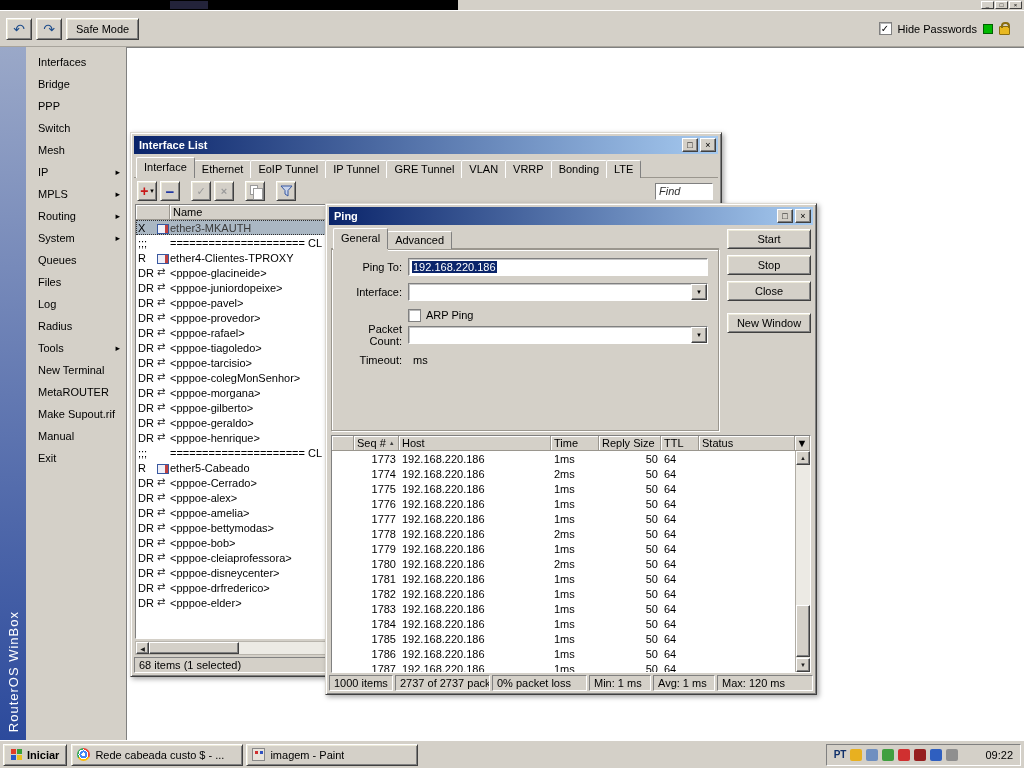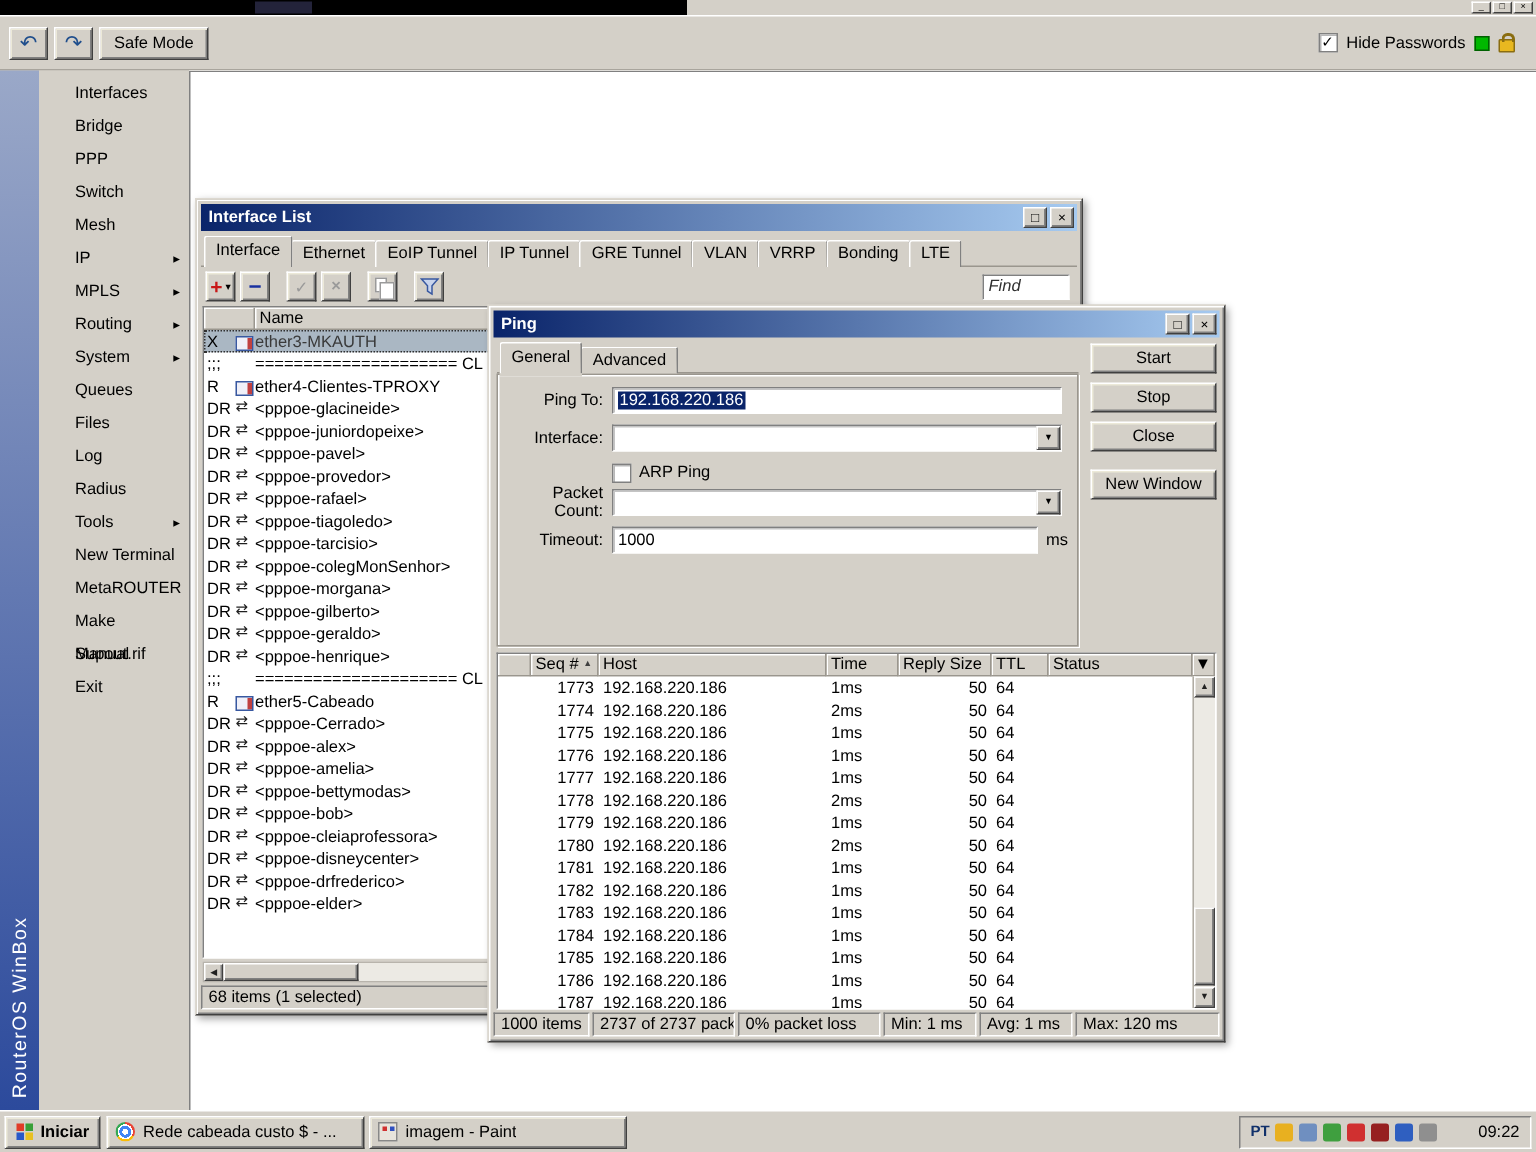--- a/index.html
+++ b/index.html
@@ -21,21 +21,21 @@
 .tb-right{margin-left:auto;display:flex;align-items:center;gap:6px;padding-right:4px}
 .checkbox{width:13px;height:13px;background:#fff;border:1px solid #808080;box-shadow:inset 1px 1px 0 #b8b8b8;display:inline-flex;align-items:center;justify-content:center;font-size:10px;font-weight:bold;color:#000;flex:none}
 .checkbox:not(.checked) span{visibility:hidden}
 .green-ind{width:10px;height:10px;background:var(--indicator-green,#00b800);border:1px solid #006000}
 .lock{position:relative;width:11px;height:9px;background:var(--lock-gold,#e8b820);border:1px solid #8a6d10;border-radius:1px;margin-top:4px;margin-right:4px}
 .lock::before{content:"";position:absolute;left:1px;top:-5px;width:5px;height:4px;border:2px solid #8a6d10;border-bottom:none;border-radius:4px 4px 0 0}
 #wb-body{display:flex;height:693px;position:relative}
 #wb-brand{width:26px;flex:none;background:linear-gradient(180deg,var(--brand-top,#9aa8c8),var(--brand-bottom,#2c4a9c));position:relative}
 #wb-brand span{position:absolute;bottom:8px;left:50%;transform:translateX(-50%) rotate(180deg);writing-mode:vertical-rl;color:#fff;font-size:13px;white-space:nowrap;letter-spacing:1px}
 #wb-sidebar{width:100px;flex:none;padding-top:4px;background:var(--chrome,#d4d0c8)}
-.sb-item{height:22px;line-height:22px;padding-left:24px;position:relative;font-size:11px}
+.sb-item{height:22px;line-height:22px;padding-left:12px;position:relative;font-size:11px}
 .sb-item .sb-arrow{position:absolute;right:6px;top:0;visibility:hidden;font-size:9px}
 .sb-item.arrow .sb-arrow{visibility:visible}
 #wb-mdi{flex:1;background:#fff;box-shadow:inset 1px 1px 0 #808080}
 
 
 .win{position:absolute;background:var(--chrome,#d4d0c8);border:1px solid;border-color:#dcd8d0 #404040 #404040 #dcd8d0;box-shadow:inset 1px 1px 0 #fff,inset -1px -1px 0 #808080,2px 2px 5px rgba(0,0,0,.35);padding:3px;display:flex;flex-direction:column}
 #iface-win{left:130px;top:85px;width:592px;height:545px;z-index:5}
 #ping-win{left:325px;top:156px;width:492px;height:492px;z-index:10}
 .titlebar{height:18px;flex:none;background:linear-gradient(90deg,var(--titlebar-start,#0a246a),var(--titlebar-end,#a6caf0));display:flex;align-items:center;padding:0 2px 0 5px;color:#fff;font-weight:bold;font-size:11px}
 .title-btns{margin-left:auto;display:flex;gap:2px}
@@ -560,23 +560,20 @@
             </div>
             <div class="frow">
               <label class="flabel">Packet Count:</label>
               <div class="combo">
                 <span class="combo-val"></span>
                 <span class="combo-btn">▼</span>
               </div>
             </div>
             <div class="frow">
               <label class="flabel">Timeout:</label>
-              <div class="textbox w290">
-                <span>1000</span>
-              </div>
               <span class="unit">ms</span>
             </div>
           </div>
         </div>
         <div class="ping-btns">
           <span class="pbtn">Start</span>
           <span class="pbtn">Stop</span>
           <span class="pbtn">Close</span>
           <span class="pbtn nw">New Window</span>
         </div>

